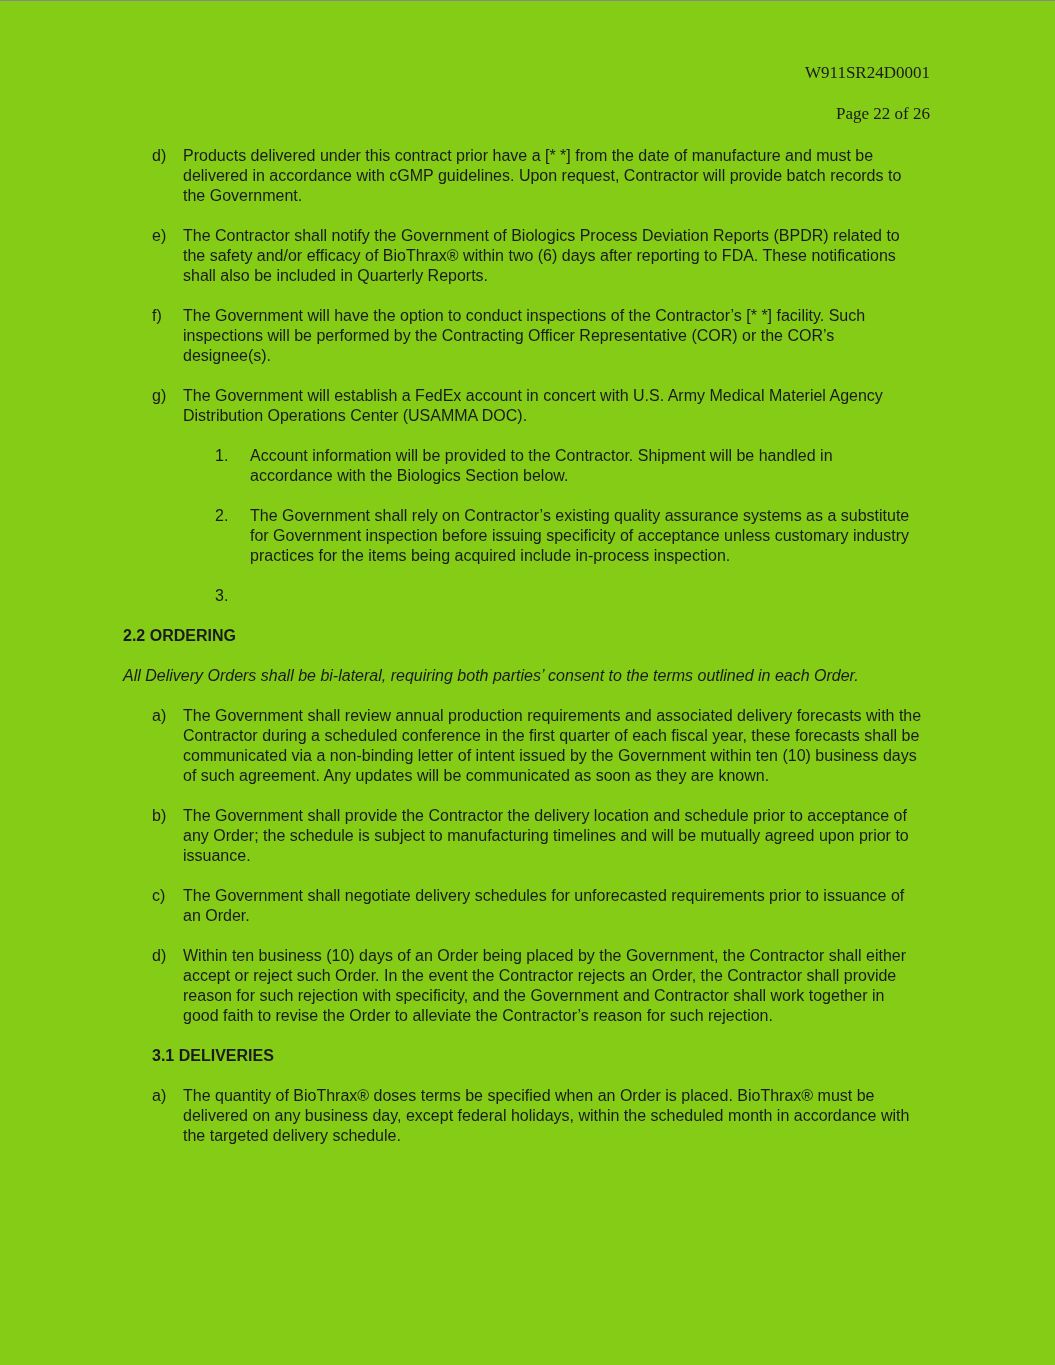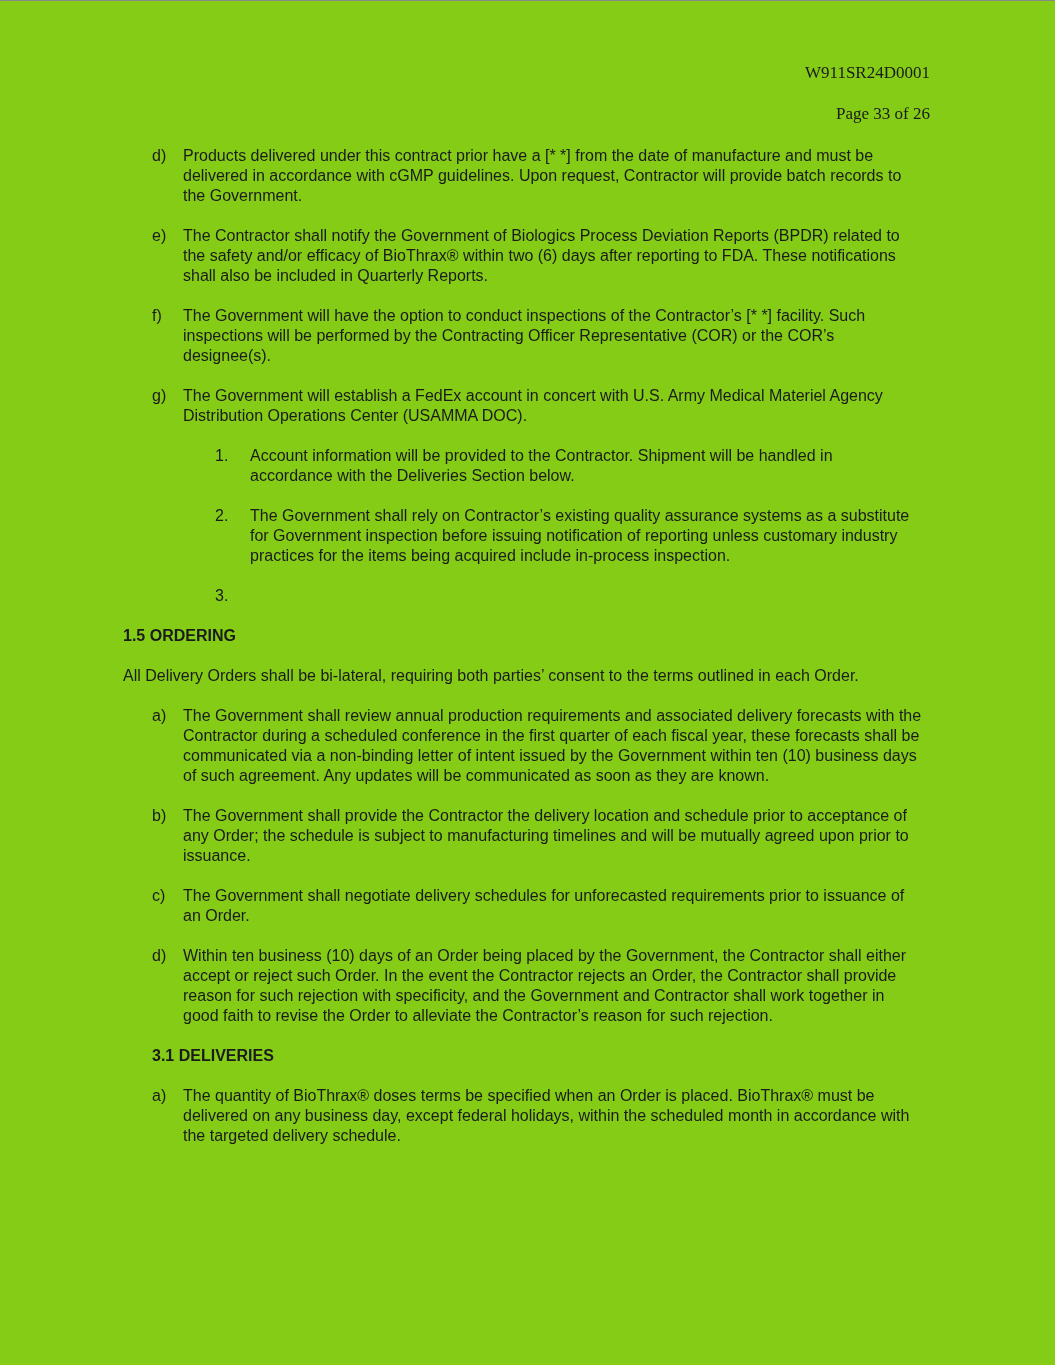--- a/index.html
+++ b/index.html
@@ -42,30 +42,31 @@
   h2.section-heading {
     font-size: 16px;
     line-height: 20px;
     font-weight: bold;
     margin: 0 0 20px 0;
   }
   h2.section-heading.indented { margin-left: 29px; }
   p.intro {
     margin: 0 0 20px 0;
     white-space: nowrap;
+    font-style: italic;
   }
 </style>
 </head>
 <body>
 
 <div class="page">
 
   <div class="doc-header">
     <div class="doc-number">W911SR24D0001</div>
-    <div class="page-number">Page 33 of 26</div>
+    <div class="page-number">Page 22 of 26</div>
   </div>
 
   <div class="content">
 
     <div class="li letter">
       <span class="marker">d)</span>
       <span class="li-text">Products delivered under this contract prior have a [* *] from the date of manufacture and must be delivered in accordance with cGMP guidelines. Upon request, Contractor will provide batch records to the Government.</span>
     </div>
     <div class="li letter">
       <span class="marker">e)</span>
@@ -75,31 +76,31 @@
       <span class="marker">f)</span>
       <span class="li-text">The Government will have the option to conduct inspections of the Contractor’s [* *] facility. Such inspections will be performed by the Contracting Officer Representative (COR) or the COR’s designee(s).</span>
     </div>
     <div class="li letter">
       <span class="marker">g)</span>
       <span class="li-text">The Government will establish a FedEx account in concert with U.S. Army Medical Materiel Agency Distribution Operations Center (USAMMA DOC).</span>
     </div>
 
     <div class="li numbered">
       <span class="marker">1.</span>
-      <span class="li-text">Account information will be provided to the Contractor. Shipment will be handled in accordance with the Deliveries Section below.</span>
+      <span class="li-text">Account information will be provided to the Contractor. Shipment will be handled in accordance with the Biologics Section below.</span>
     </div>
     <div class="li numbered">
       <span class="marker">2.</span>
-      <span class="li-text">The Government shall rely on Contractor’s existing quality assurance systems as a substitute for Government inspection before issuing notification of reporting unless customary industry practices for the items being acquired include in-process inspection.</span>
+      <span class="li-text">The Government shall rely on Contractor’s existing quality assurance systems as a substitute for Government inspection before issuing specificity of acceptance unless customary industry practices for the items being acquired include in-process inspection.</span>
     </div>
     <div class="li numbered">
       <span class="marker">3.</span>
     </div>
 
-    <h2 class="section-heading">1.5 ORDERING</h2>
+    <h2 class="section-heading">2.2 ORDERING</h2>
     <p class="intro">All Delivery Orders shall be bi-lateral, requiring both parties’ consent to the terms outlined in each Order.</p>
 
     <div class="li letter">
       <span class="marker">a)</span>
       <span class="li-text">The Government shall review annual production requirements and associated delivery forecasts with the Contractor during a scheduled conference in the first quarter of each fiscal year, these forecasts shall be communicated via a non-binding letter of intent issued by the Government within ten (10) business days of such agreement. Any updates will be communicated as soon as they are known.</span>
     </div>
     <div class="li letter">
       <span class="marker">b)</span>
       <span class="li-text">The Government shall provide the Contractor the delivery location and schedule prior to acceptance of any Order; the schedule is subject to manufacturing timelines and will be mutually agreed upon prior to issuance.</span>
     </div>

